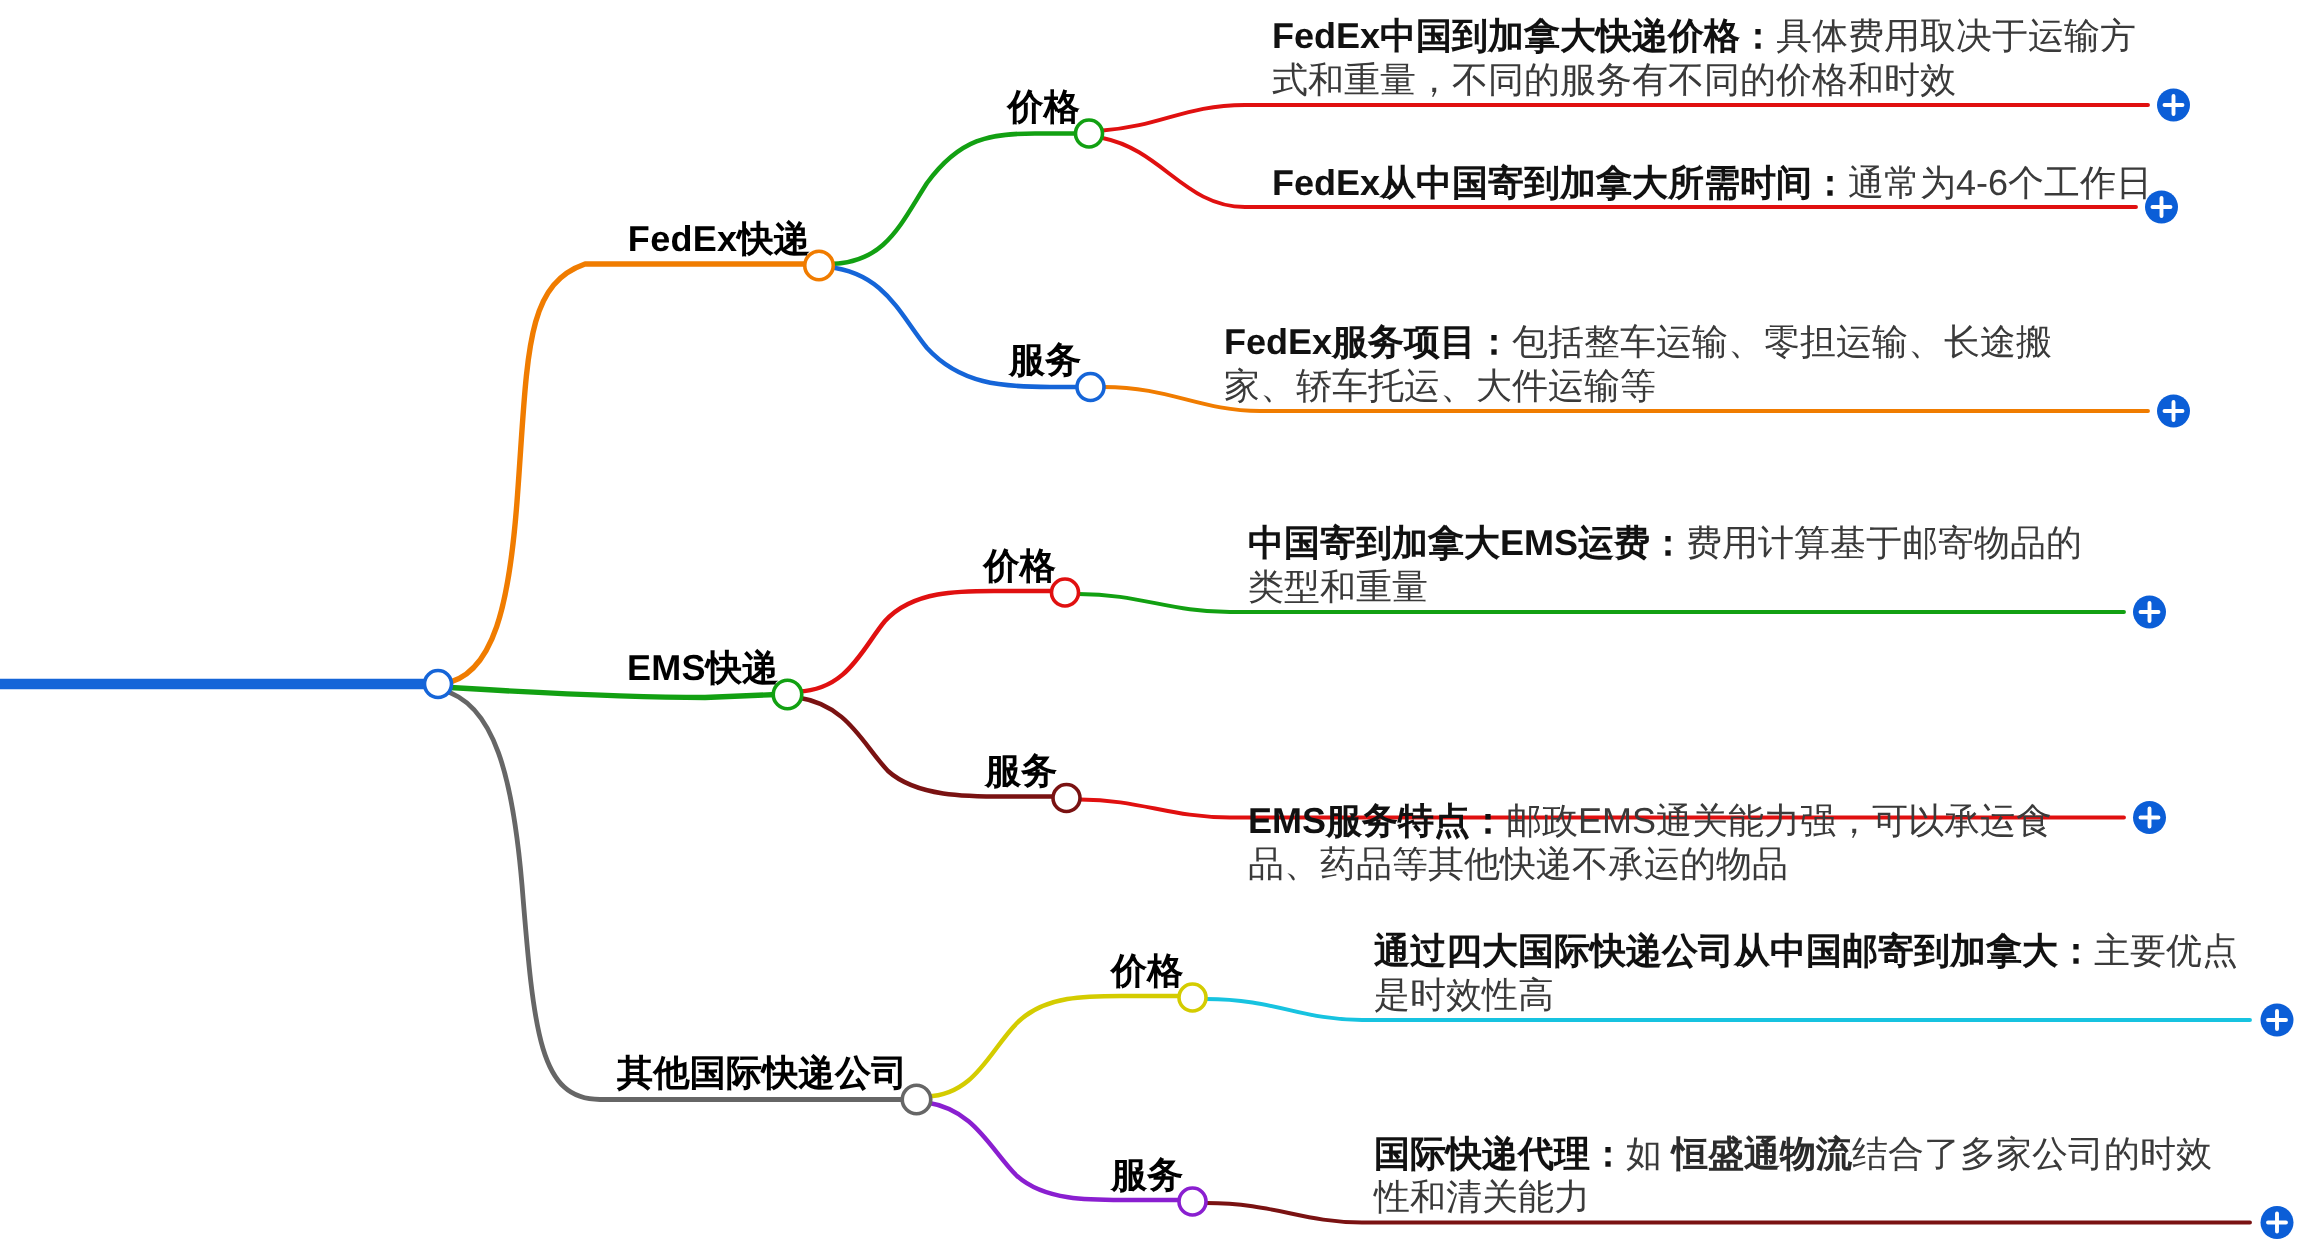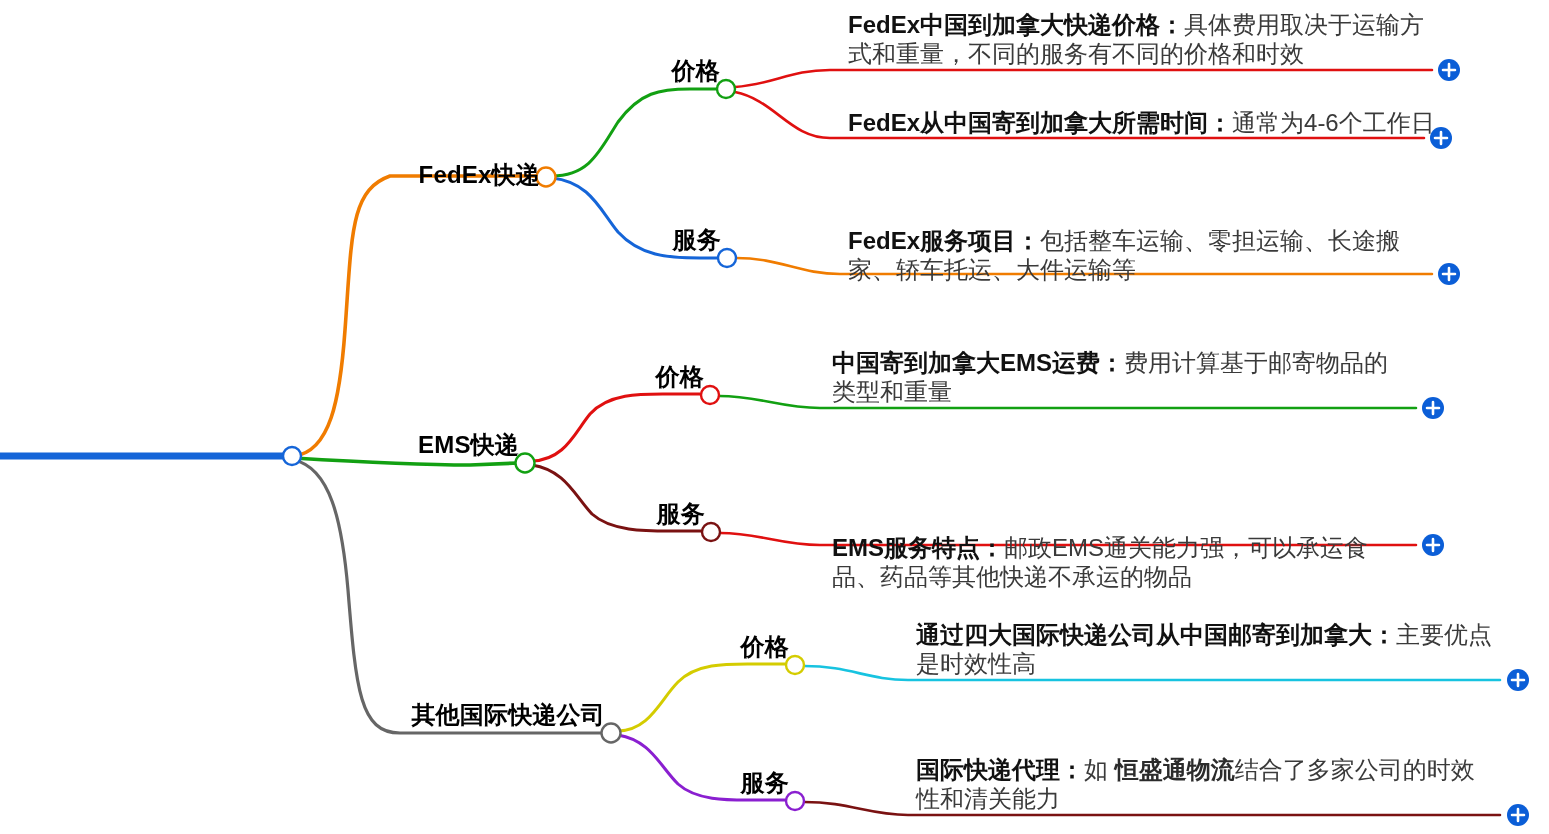--- a/index.html
+++ b/index.html
@@ -166,40 +166,40 @@
   </g>
   <g>
     <circle class="plus-circle" cx="1518" cy="815" r="11"></circle>
     <path class="plus-glyph" d="M 1512 815 L 1524 815 M 1518 809 L 1518 821"></path>
   </g>
 </svg>
 
 <div class="label-layer">
 
 
-  <div class="branch-label" style="left:540px; top:175px;margin-top:16px;">FedEx快递</div>
+  <div class="branch-label" style="left:540px; top:175px;">FedEx快递</div>
   <div class="branch-label" style="left:519px; top:461px;">EMS快递</div>
   <div class="branch-label" style="left:605px; top:731px;">其他国际快递公司</div>
 
   <div class="branch-label" style="left:720px; top:87px;">价格</div>
   <div class="branch-label" style="left:721px; top:256px;">服务</div>
   <div class="branch-label" style="left:704px; top:393px;">价格</div>
   <div class="branch-label" style="left:705px; top:530px;">服务</div>
   <div class="branch-label" style="left:789px; top:663px;">价格</div>
   <div class="branch-label" style="left:789px; top:799px;">服务</div>
 
   <div class="leaf-text" style="left:848px; top:68px; width:590px;">
     <span class="lead">FedEx中国到加拿大快递价格</span><span class="sep">：</span><span>具体费用取决于运输方式和重量，不同的服务有不同的价格和时效</span>
   </div>
 
   <div class="leaf-text" style="left:848px; top:137px; width:590px;">
     <span class="lead">FedEx从中国寄到加拿大所需时间</span><span class="sep">：</span><span>通常为4-6个工作日</span>
   </div>
 
-  <div class="leaf-text" style="left:848px; top:272px; width:580px;margin-top:12px;">
+  <div class="leaf-text" style="left:816px; top:272px; width:580px;">
     <span class="lead">FedEx服务项目</span><span class="sep">：</span><span>包括整车运输、零担运输、长途搬家、轿车托运、大件运输等</span>
   </div>
 
   <div class="leaf-text" style="left:832px; top:406px; width:575px;">
     <span class="lead">中国寄到加拿大EMS运费</span><span class="sep">：</span><span>费用计算基于邮寄物品的类型和重量</span>
   </div>
 
   <div class="leaf-text" style="left:832px; top:543px; width:575px;margin-top:48px;">
     <span class="lead">EMS服务特点</span><span class="sep">：</span><span>邮政EMS通关能力强，可以承运食品、药品等其他快递不承运的物品</span>
   </div>

